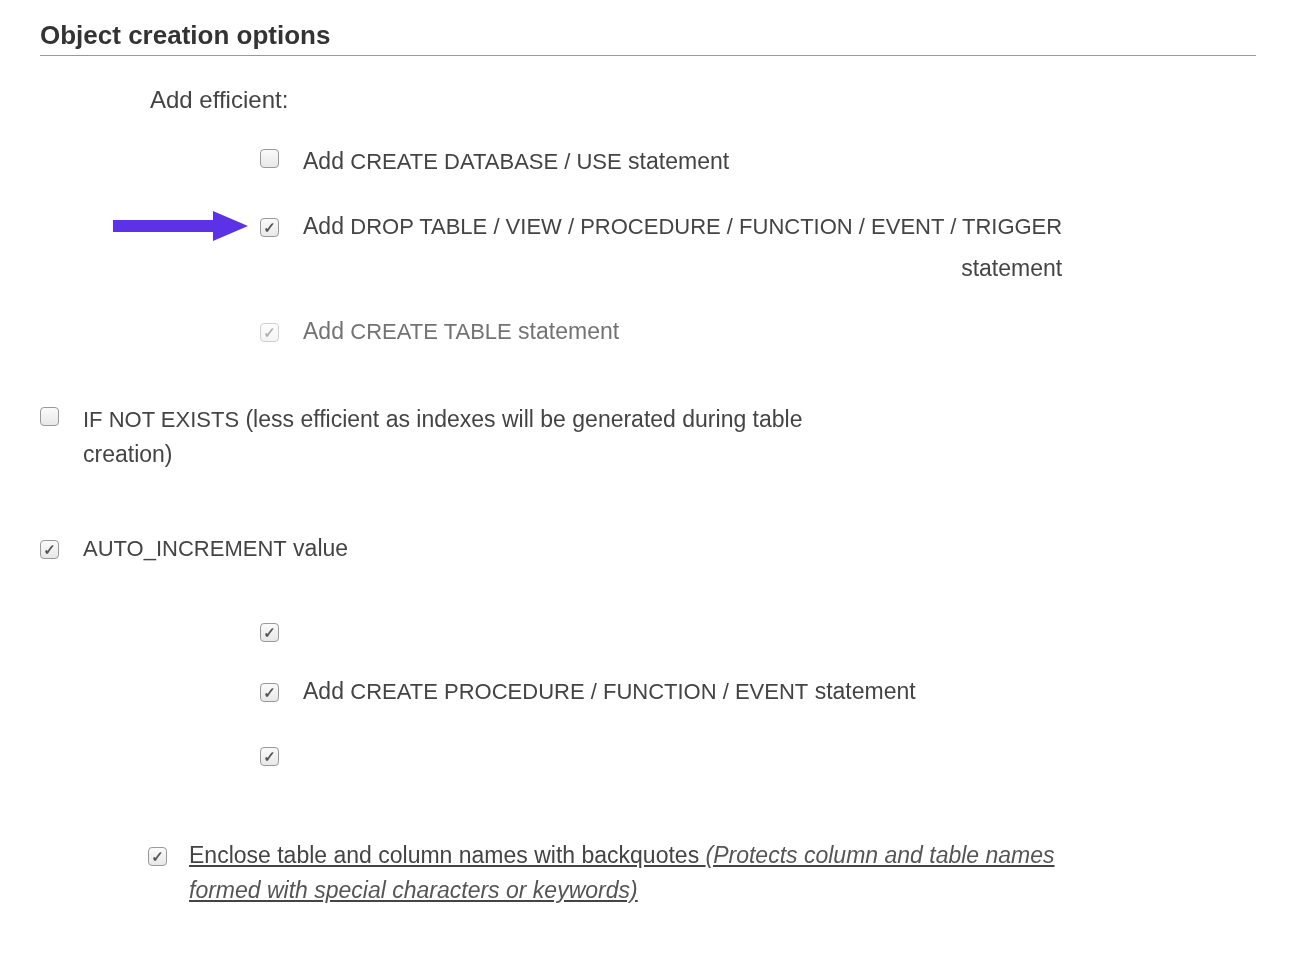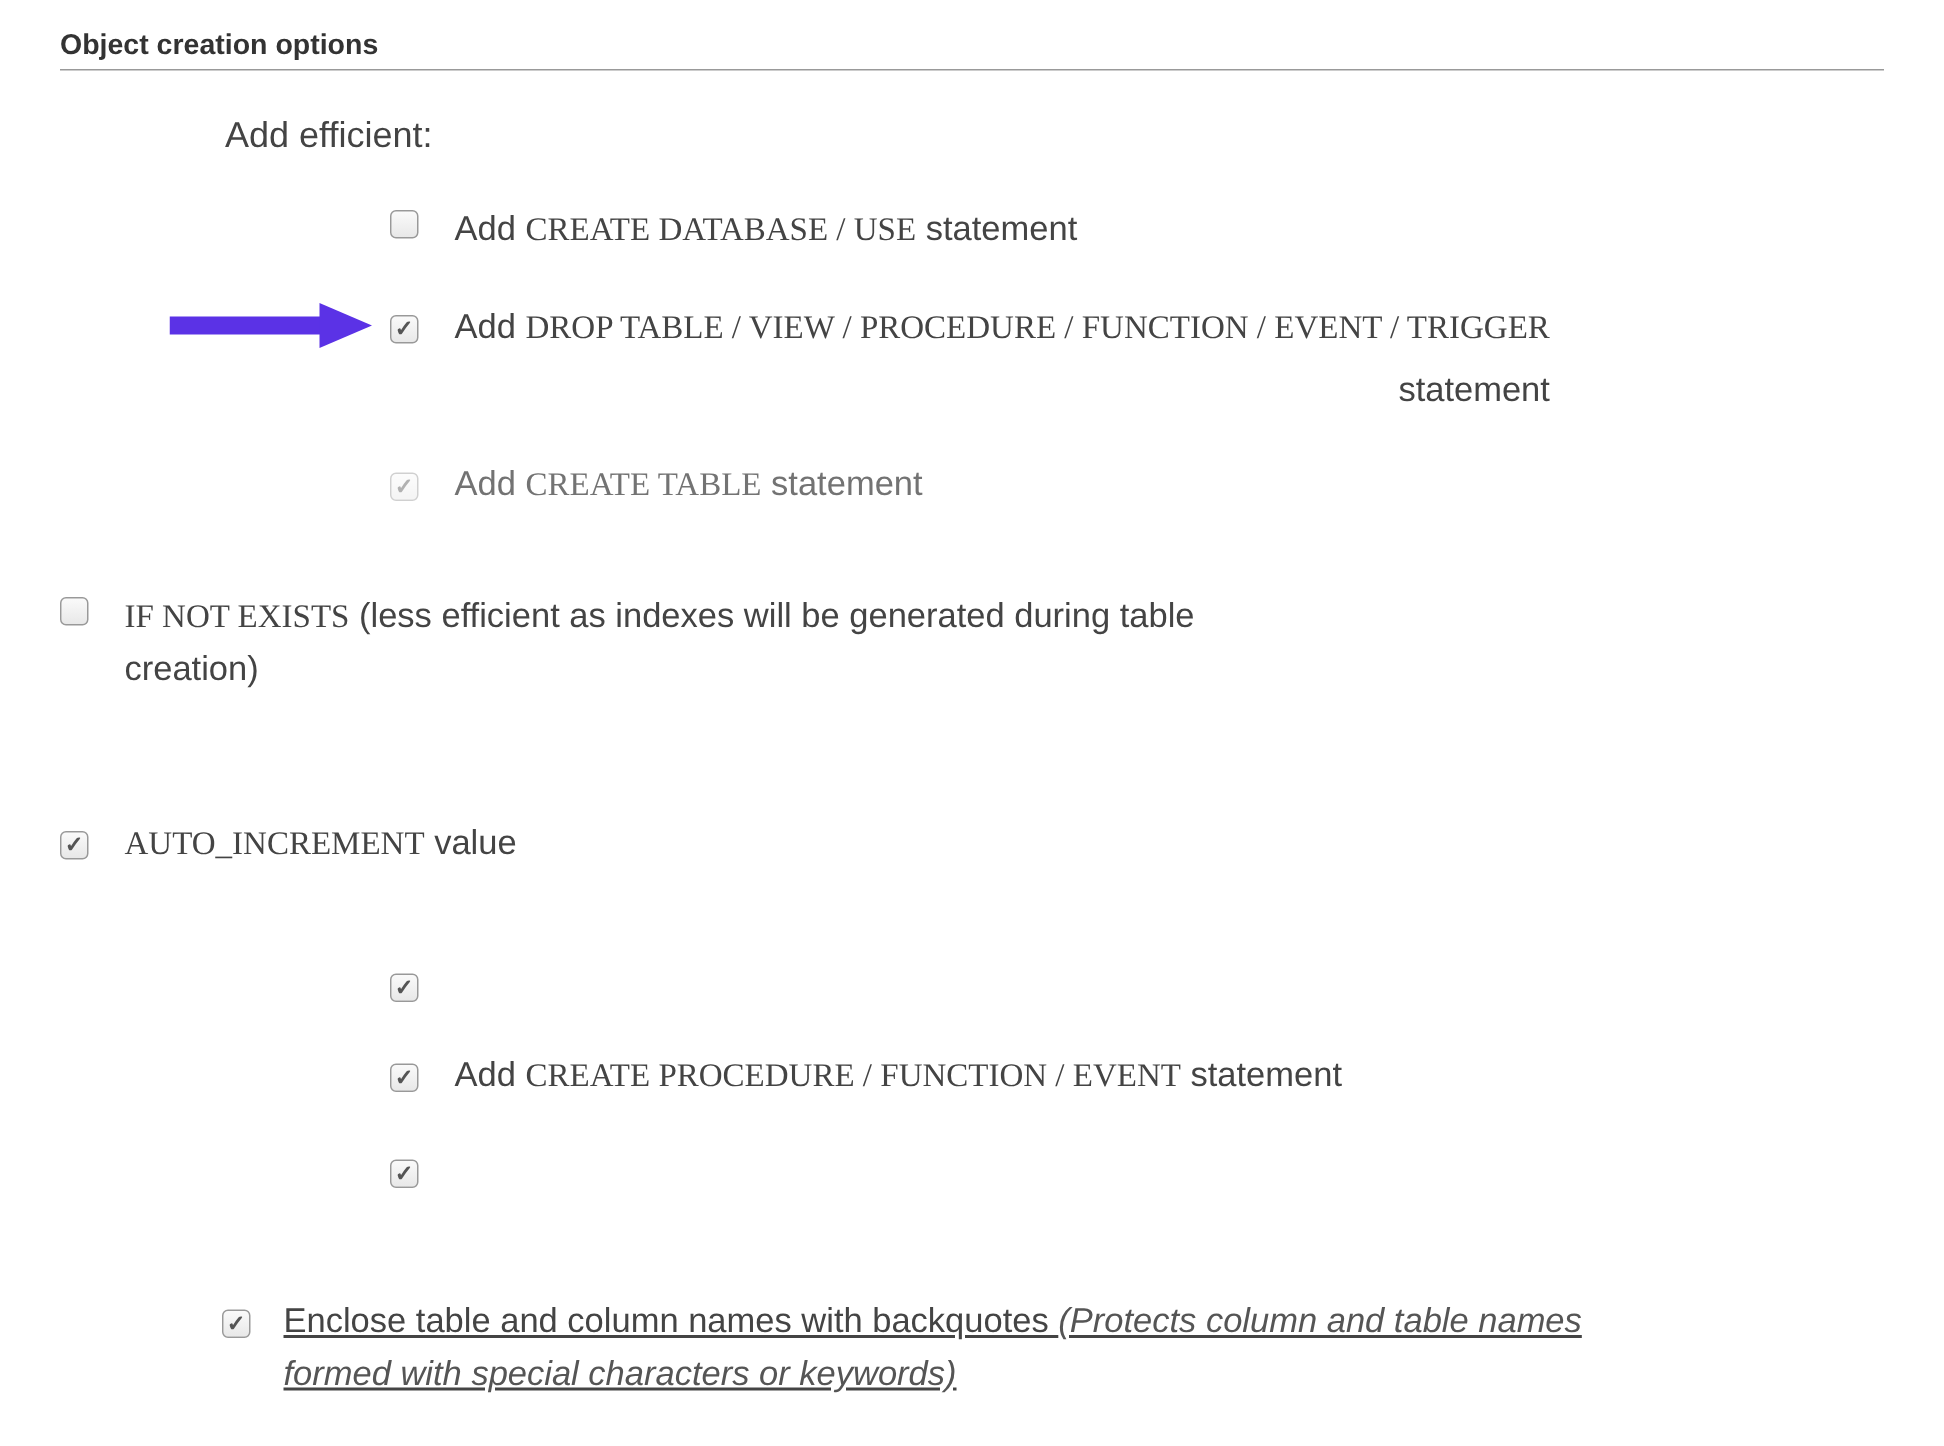--- a/index.html
+++ b/index.html
@@ -8,21 +8,21 @@
     body {
       margin: 0;
       padding: 20px 40px;
       font-family: -apple-system, BlinkMacSystemFont, "Segoe UI", Helvetica, Arial, sans-serif;
       color: #444;
       font-size: 22px;
       background: #fff;
       width: 1296px;
     }
     .section-title {
-      font-size: 19px;
+      font-size: 26px;
       font-weight: bold;
       color: #333;
       padding-bottom: 4px;
       border-bottom: 1px solid #999;
       margin-bottom: 30px;
     }
     .group-heading {
       font-size: 24px;
       color: #444;
       margin-left: 110px;
@@ -80,21 +80,21 @@
     }
     .label-text {
       font-size: 23px;
       color: #444;
       line-height: 1.5;
     }
     .label-text.disabled {
       color: #737373;
     }
     code, .mono {
-      font-family: Liberation Serif, serif;
+      font-family: Liberation Sans, sans-serif;
       font-variant: small-caps;
       font-size: 22px;
       letter-spacing: 0px;
     }
     .italic-note {
       font-style: italic;
       color: #555;
     }
     .arrow-svg {
       width: 135px;
@@ -159,21 +159,21 @@
   <div class="content-col">
     <div class="checkbox-wrap">
       <span class="checkbox"></span>
     </div>
     <div class="label-text" style="max-width:800px;">
       <span class="mono">IF NOT EXISTS</span><span> (less efficient as indexes will be generated during table creation)</span>
     </div>
   </div>
 </div>
 
-<div class="option-row sub" style="margin-bottom:60px;gap:22px;">
+<div class="option-row sub" style="margin-bottom:48px;">
   <div class="arrow-col indent-2"></div>
   <div class="content-col">
     <div class="checkbox-wrap">
       <span class="checkbox checked"></span>
     </div>
     <div class="label-text">
       <span class="mono">AUTO_INCREMENT</span><span> value</span>
     </div>
   </div>
 </div>

